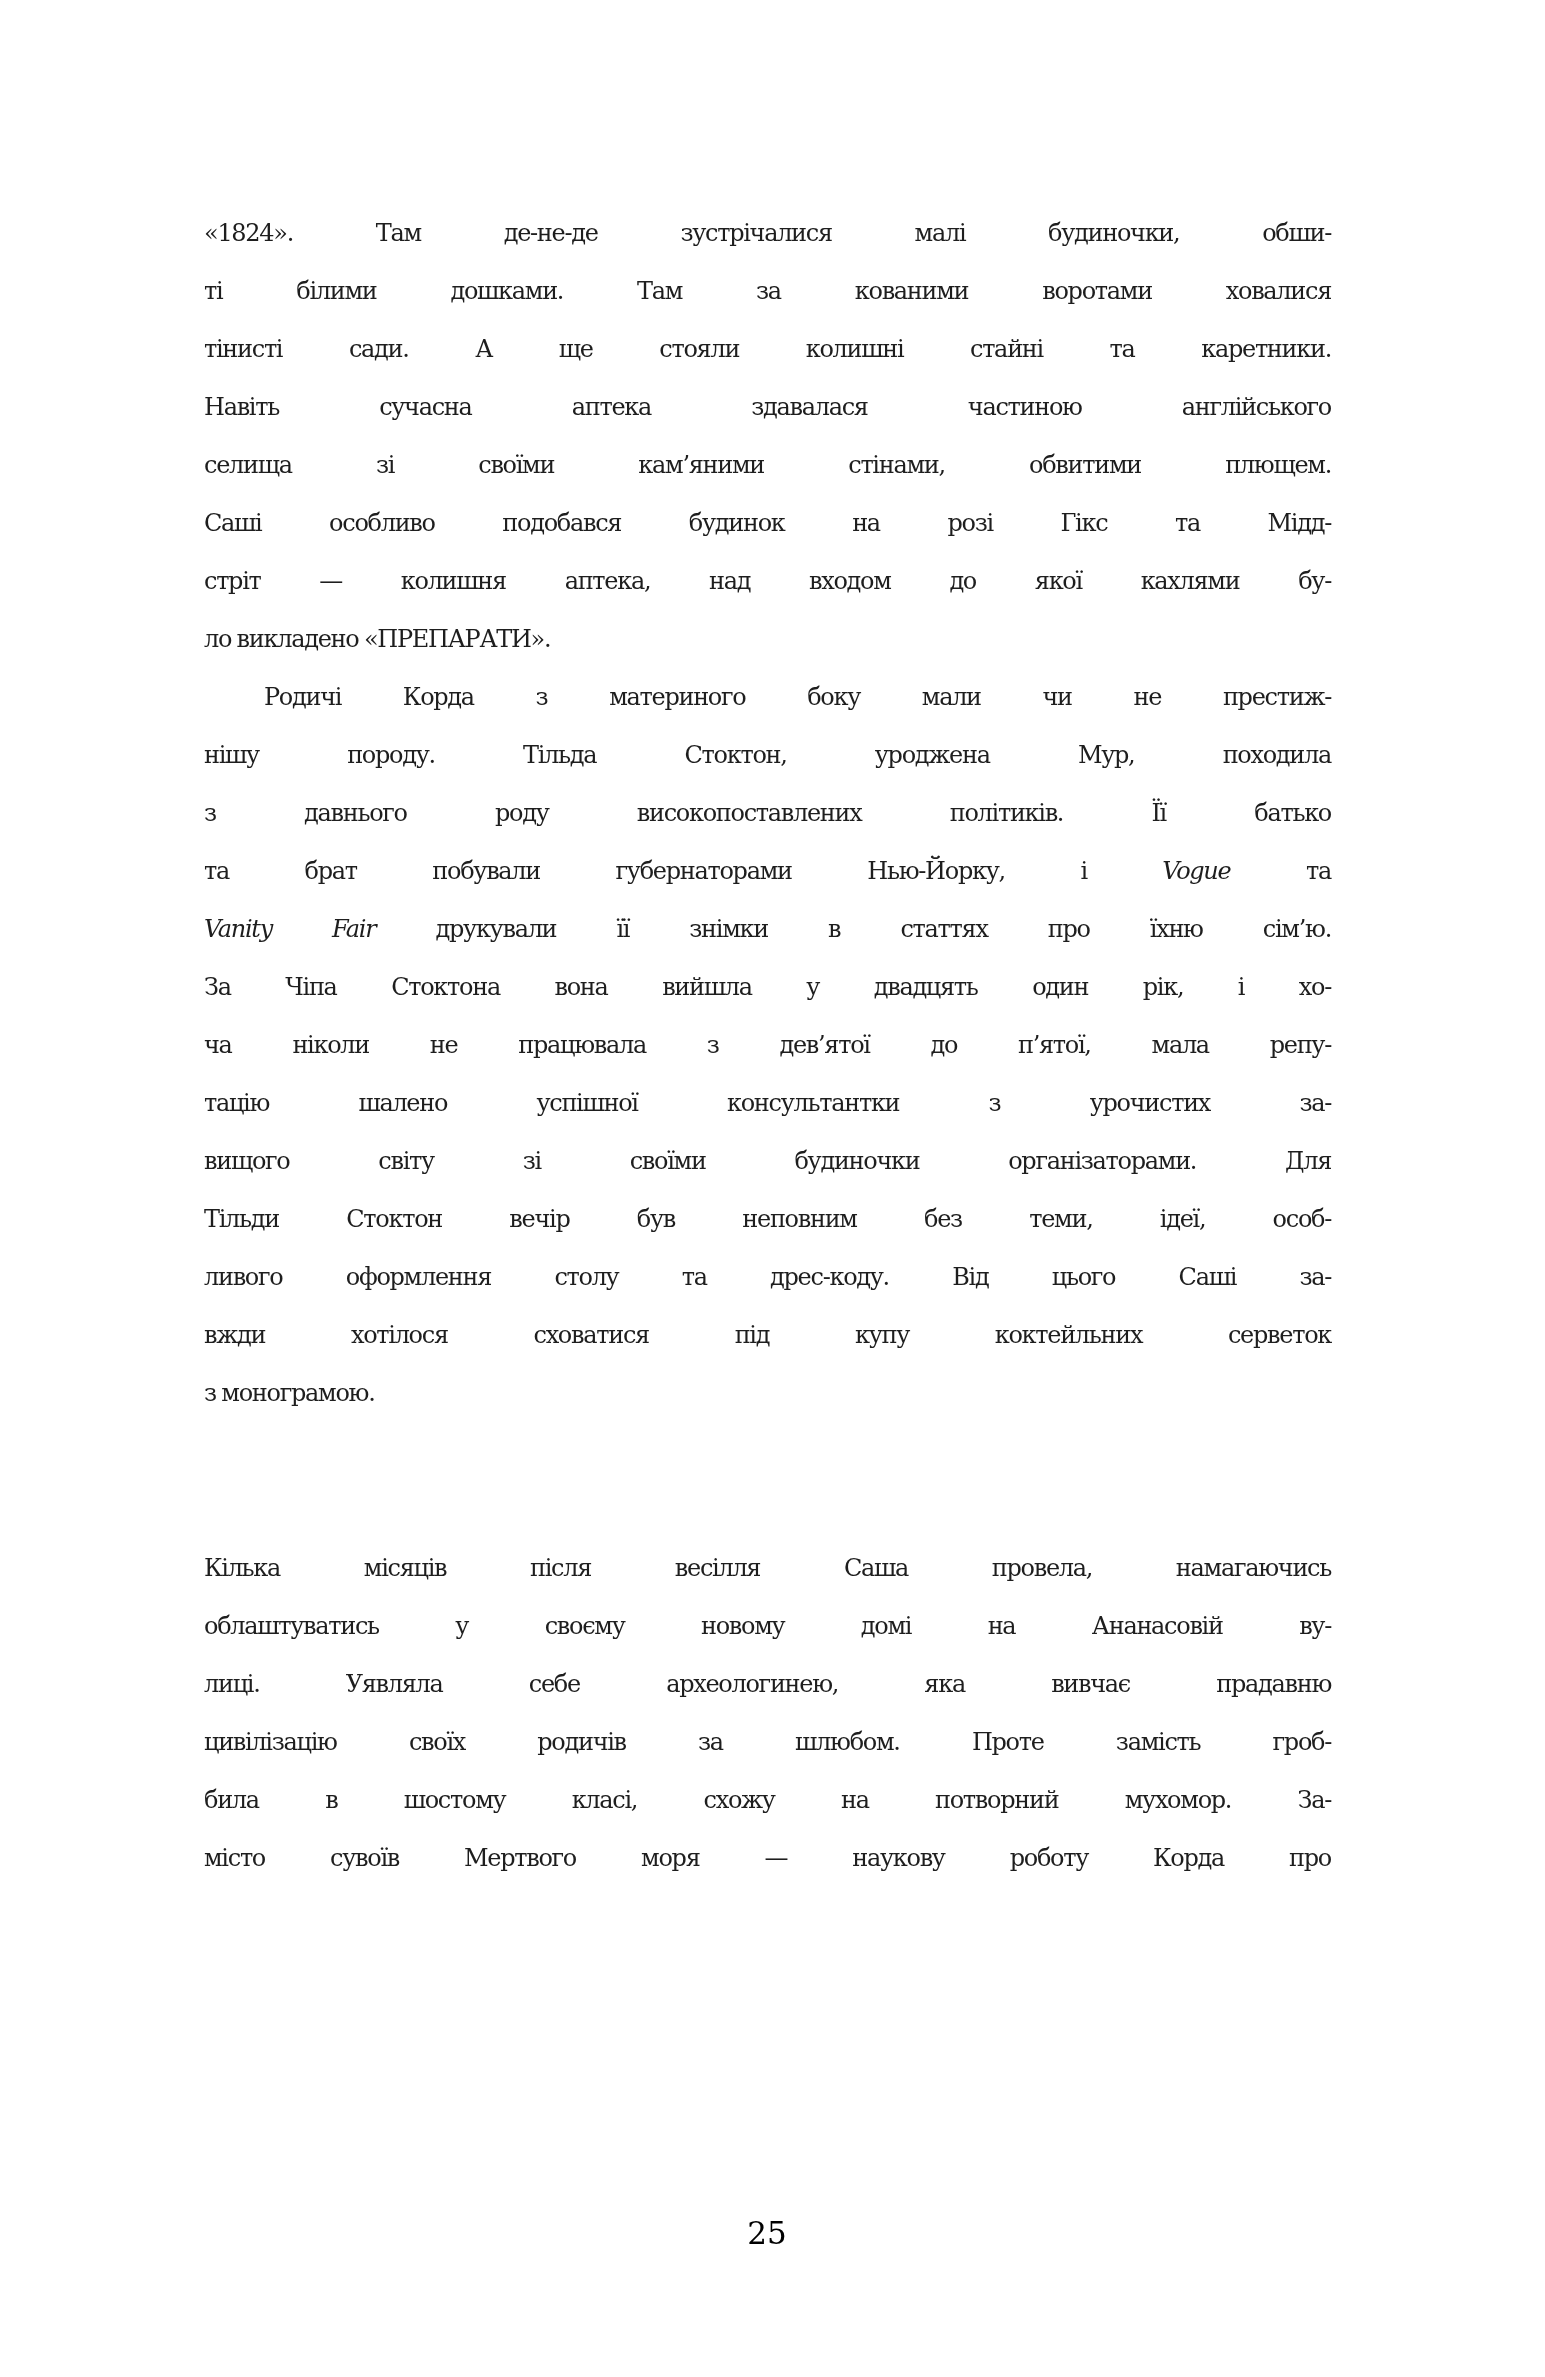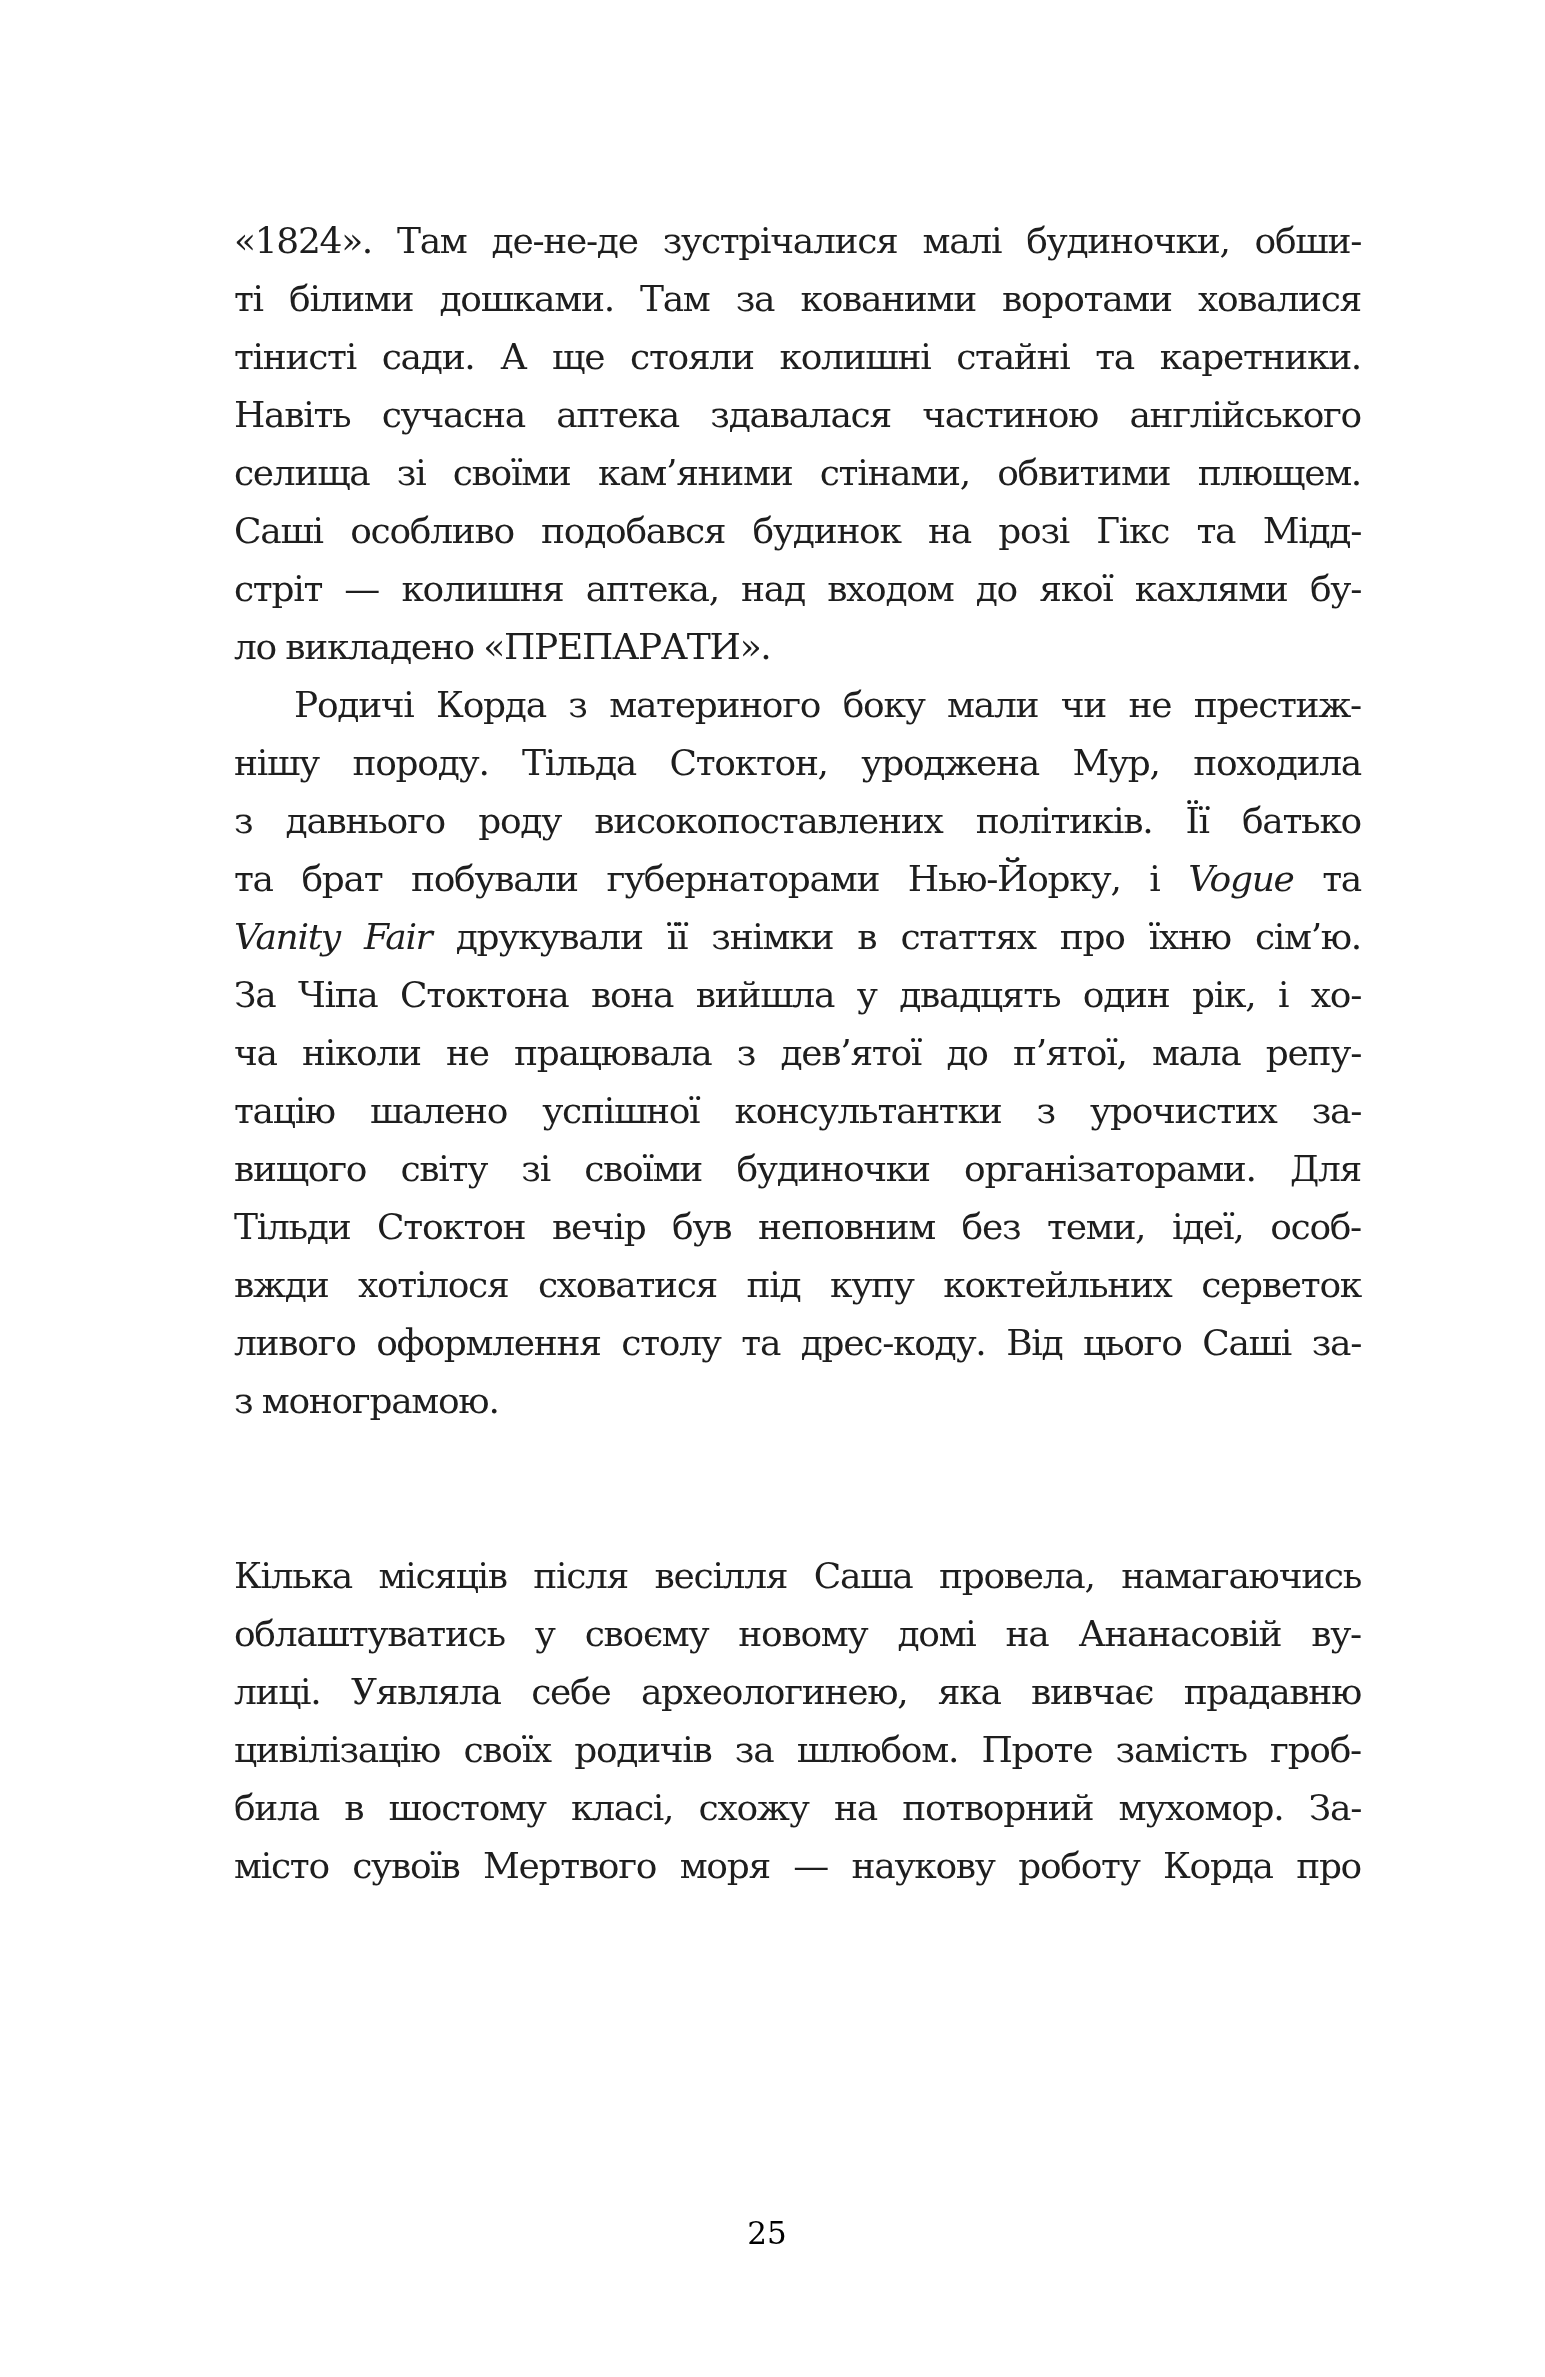--- a/index.html
+++ b/index.html
@@ -19,26 +19,25 @@
       position: absolute;
       left: 0; top: 0;
       width: 1545px;
       height: 2377px;
       background: #ffffff;
     }
     .text-block {
       position: absolute;
       left: 204px;
       width: 1127px;
-      top: 212px;
-      font-size: 36px;
+      top: 204px;
+      font-size: 24px;
       line-height: 58px;
       letter-spacing: -1.3px;
       word-spacing: -0.8px;
-      margin-left: 30px;
     }
     .line {
       display: block;
       white-space: nowrap;
       text-align: justify;
       text-align-last: justify;
       height: 58px;
     }
     .line.last {
       text-align-last: left;
@@ -82,22 +81,22 @@
       <span class="line indent">Родичі Корда з материного боку мали чи не престиж-</span>
       <span class="line">нішу породу. Тільда Стоктон, уроджена Мур, походила</span>
       <span class="line">з давнього роду високопоставлених політиків. Її батько</span>
       <span class="line"><span>та брат побували губернаторами Нью-Йорку, і </span><span class="it">Vogue</span><span> та</span></span>
       <span class="line"><span class="it">Vanity Fair</span><span> друкували її знімки в статтях про їхню сім’ю.</span></span>
       <span class="line">За Чіпа Стоктона вона вийшла у двадцять один рік, і хо-</span>
       <span class="line">ча ніколи не працювала з дев’ятої до п’ятої, мала репу-</span>
       <span class="line">тацію шалено успішної консультантки з урочистих за-</span>
       <span class="line">вищого світу зі своїми будиночки організаторами. Для</span>
       <span class="line">Тільди Стоктон вечір був неповним без теми, ідеї, особ-</span>
+      <span class="line">ливого оформлення столу та дрес-коду. Від цього Саші за-</span>
       <span class="line">вжди хотілося сховатися під купу коктейльних серветок</span>
-      <span class="line">ливого оформлення столу та дрес-коду. Від цього Саші за-</span>
       <span class="line last">з монограмою.</span>
     </div>
 
     <div class="gap"></div>
 
     <div>
       <span class="line">Кілька місяців після весілля Саша провела, намагаючись</span>
       <span class="line">облаштуватись у своєму новому домі на Ананасовій ву-</span>
       <span class="line">лиці. Уявляла себе археологинею, яка вивчає прадавню</span>
       <span class="line">цивілізацію своїх родичів за шлюбом. Проте замість гроб-</span>

